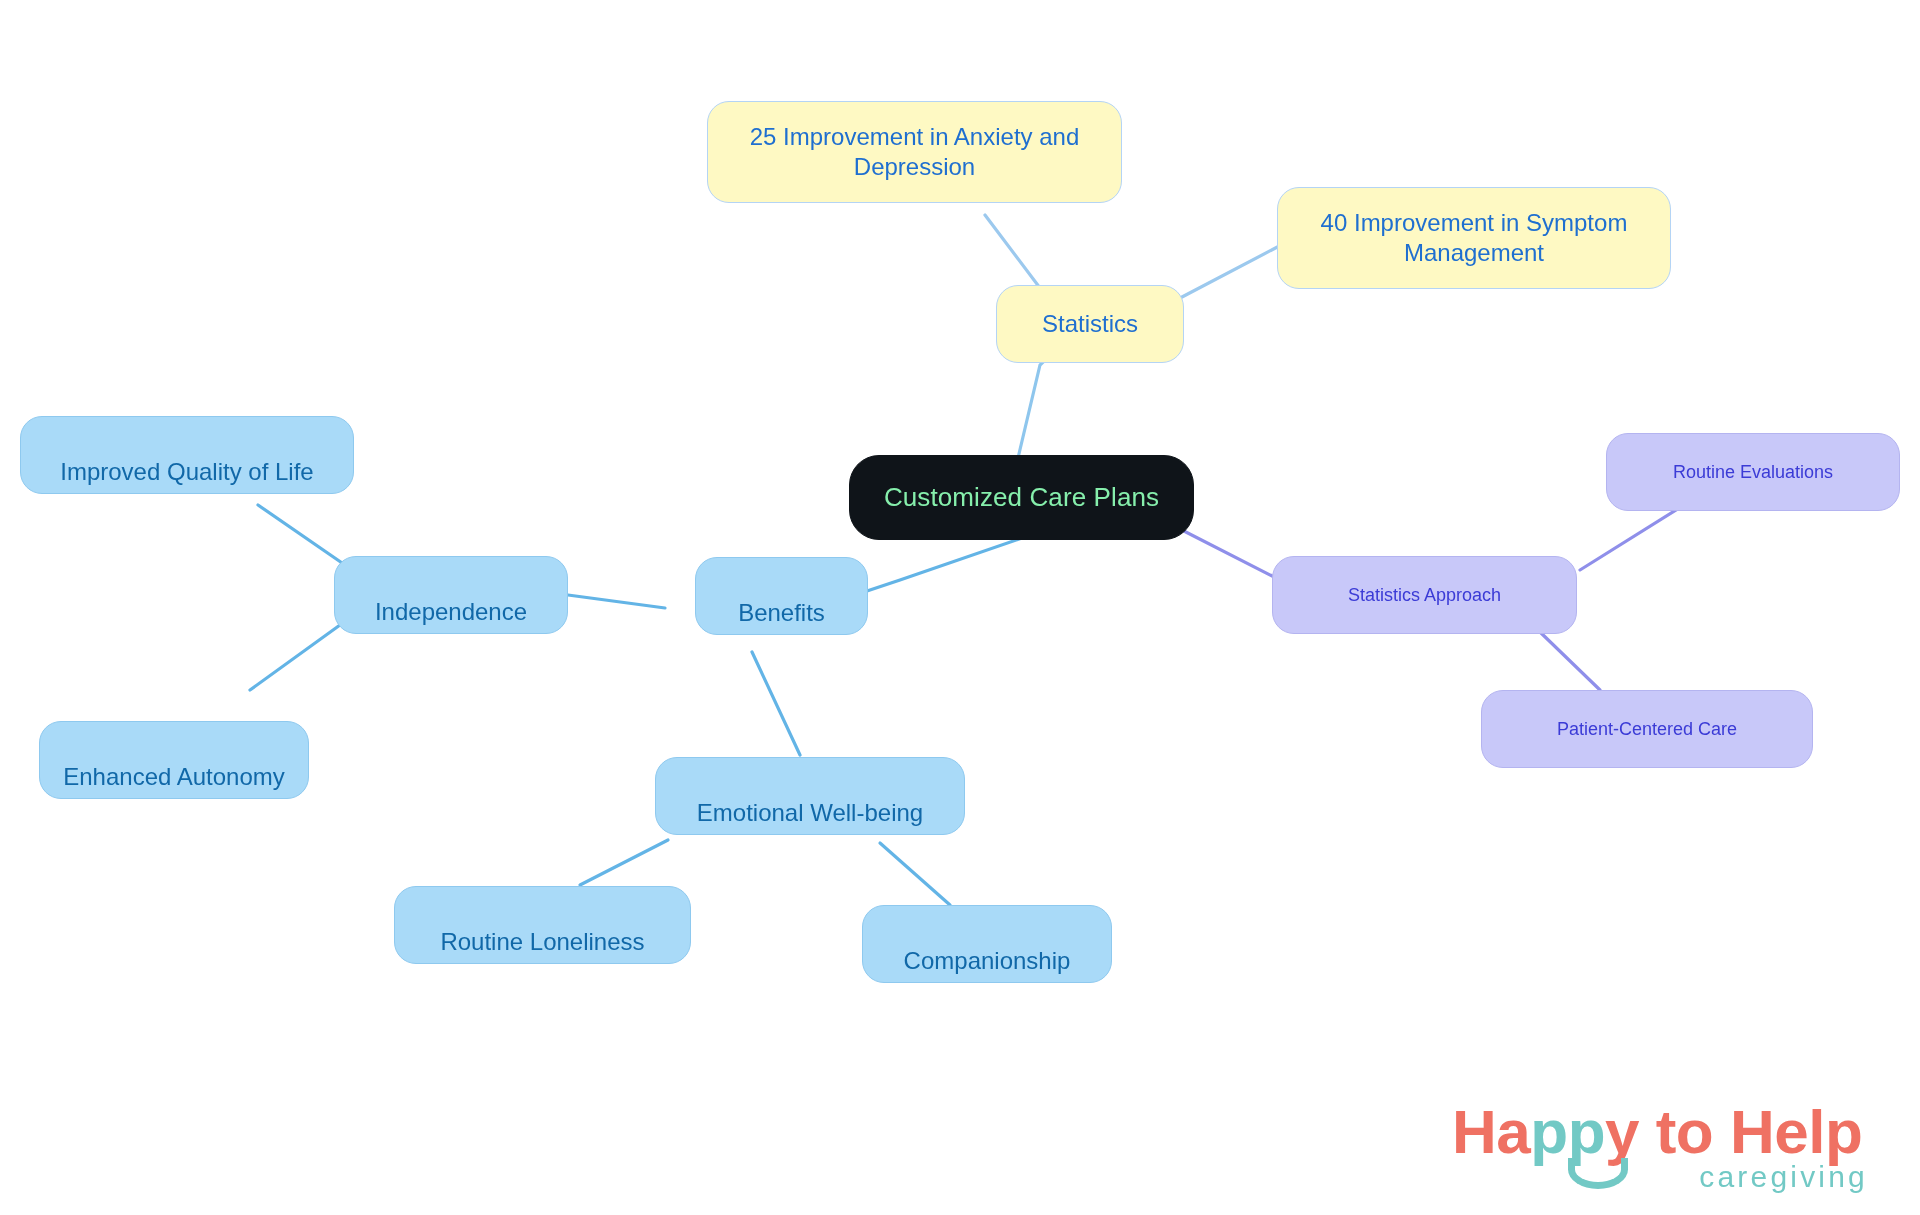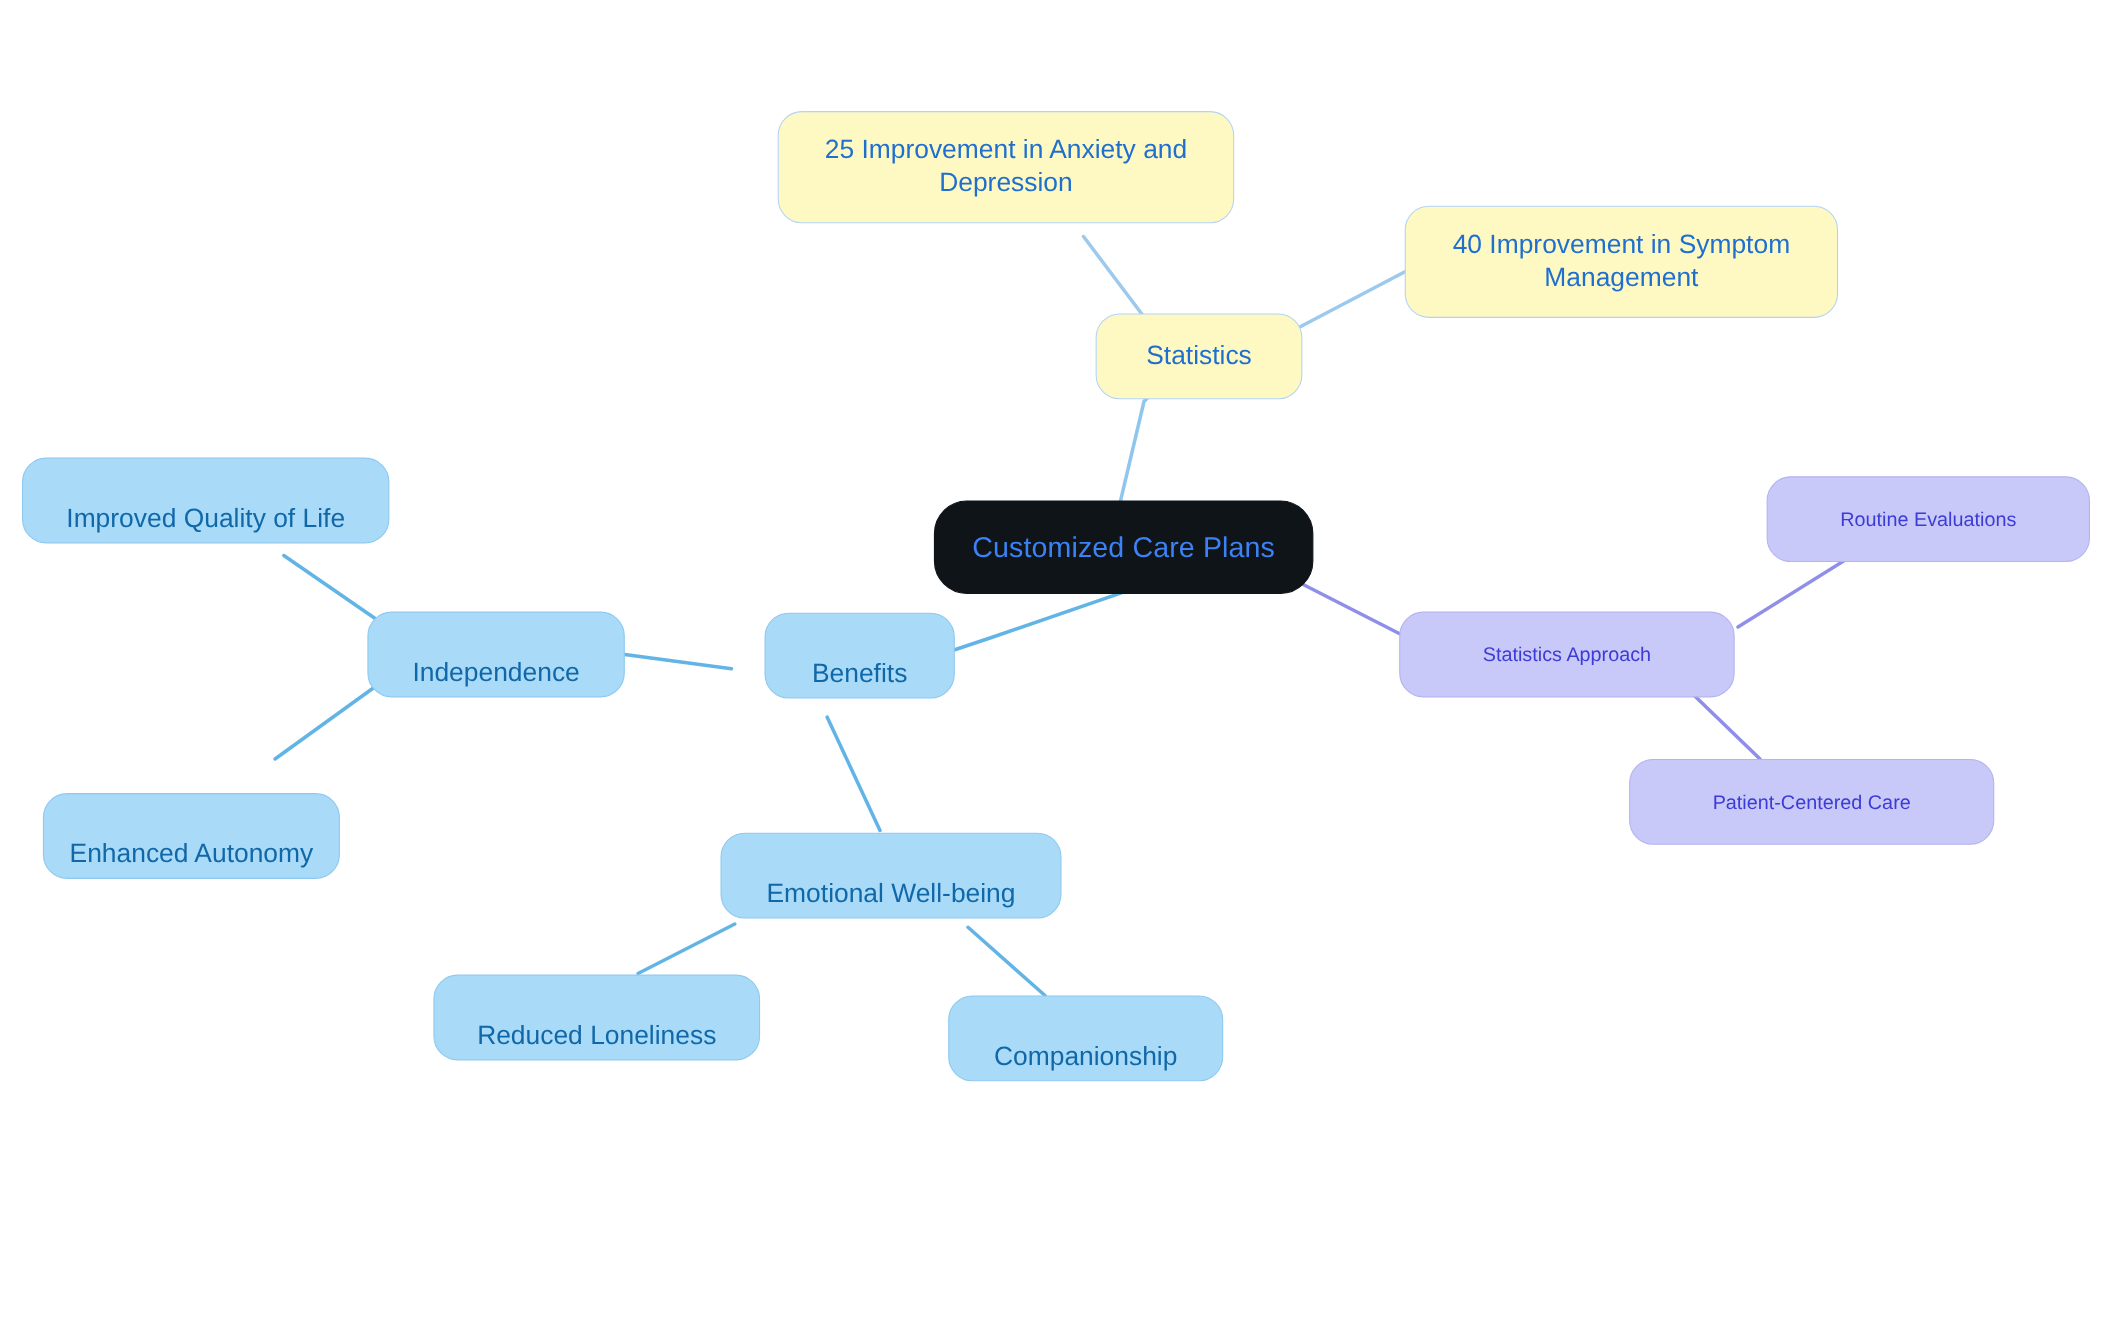--- a/index.html
+++ b/index.html
@@ -44,21 +44,21 @@
     border-width: 1px;
     line-height: 1.26;
     padding: 6px 14px;
     white-space: pre-line;
   }
 
   
   .node.root {
     background: #0f1419;
     border-color: #0f1419;
-    color: #3b82f6;
+    color: #86efac;
     border-radius: 30px;
     font-size: 26px;
     letter-spacing: 0.1px;
   }
 
   
   .node.pale-blue {
     background: #fef9c3;
     border-color: #b4d4f5;
     color: #1f6fd0;
@@ -188,33 +188,38 @@
 
   <div class="node sky-blue" style="left:39px; top:686px; width:270px; height:78px;margin-top:35px;">
     <span>Enhanced Autonomy</span>
   </div>
 
   <div class="node sky-blue" style="left:655px; top:757px; width:310px; height:78px;">
     <span>Emotional Well-being</span>
   </div>
 
   <div class="node sky-blue" style="left:394px; top:886px; width:297px; height:78px;">
-    <span>Reduced Loneliness</span>
+    <span>Routine Loneliness</span>
   </div>
 
   <div class="node sky-blue" style="left:862px; top:905px; width:250px; height:78px;">
     <span>Companionship</span>
   </div>
 
   <div class="node lavender" style="left:1272px; top:556px; width:305px; height:78px;">
     <span>Statistics Approach</span>
   </div>
 
   <div class="node lavender" style="left:1606px; top:433px; width:294px; height:78px;">
     <span>Routine Evaluations</span>
   </div>
 
   <div class="node lavender" style="left:1481px; top:690px; width:332px; height:78px;">
     <span>Patient-Centered Care</span>
   </div>
 
+  <div id="brand-logo">
+    <div class="logo-wordmark"><span>Ha</span><span class="teal-letters">pp</span><span>y to Help</span></div>
+    <div class="logo-smile"></div>
+    <div class="logo-subtitle">caregiving</div>
+  </div>
 
 </div>
 
 </body></html>

